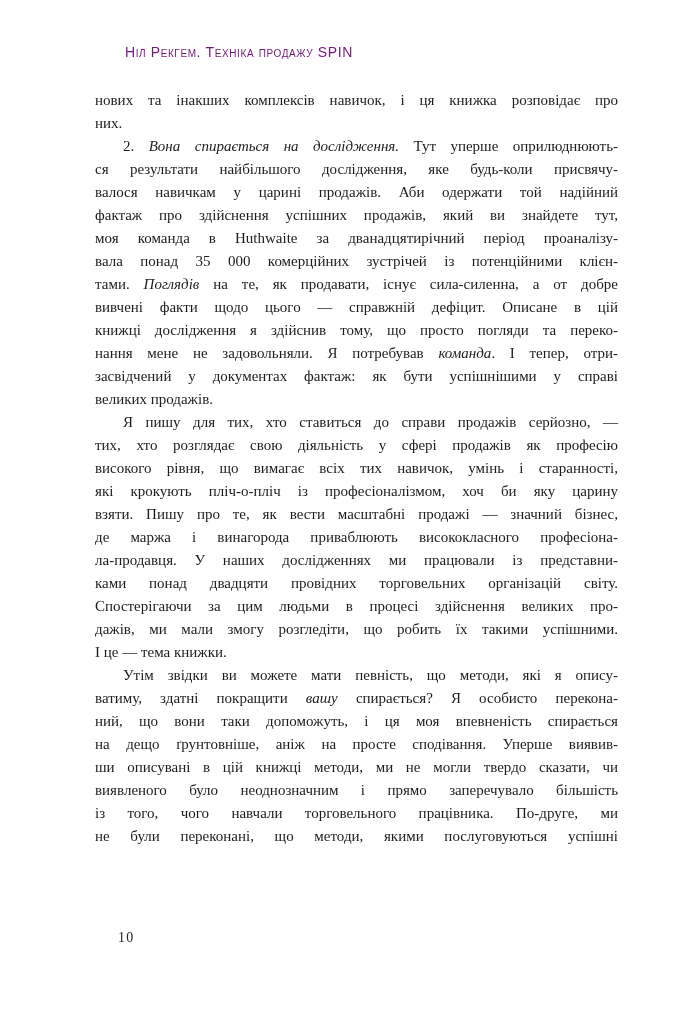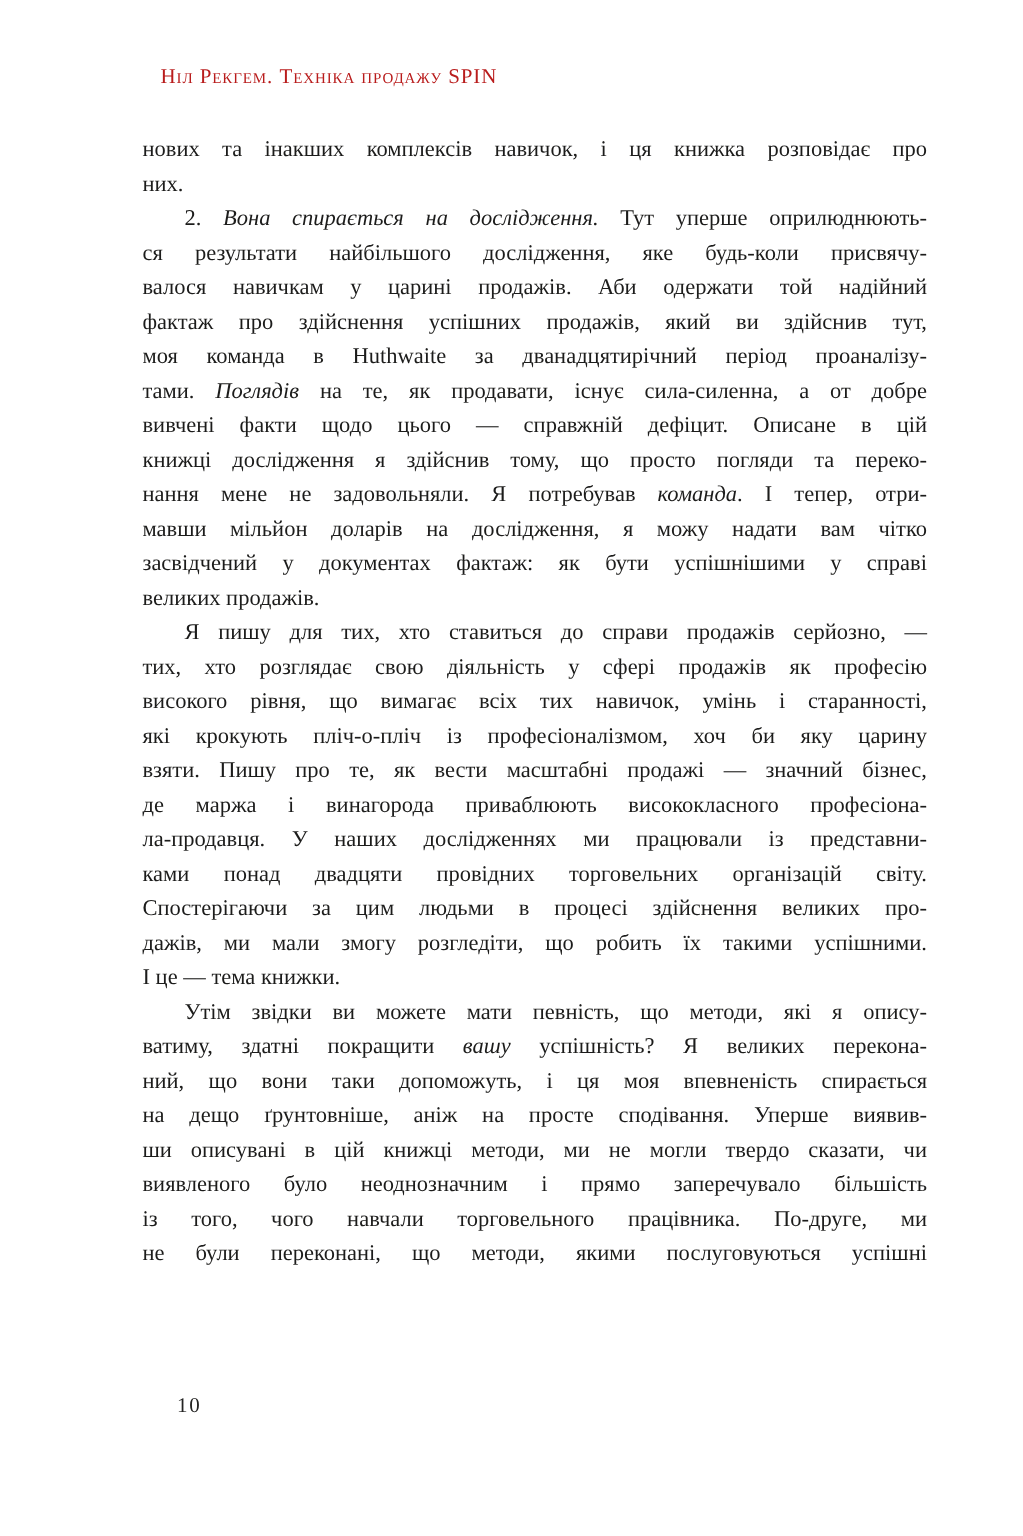--- a/index.html
+++ b/index.html
@@ -9,27 +9,27 @@
   }
   .page {
     position: relative;
     width: 682px;
     height: 1024px;
     background: #ffffff;
     overflow: hidden;
   }
   .running-header {
     position: absolute;
-    left: 107px;
+    left: 125px;
     top: 44px;
-    font-family: Liberation Serif, serif;
+    font-family: Liberation Sans, sans-serif;
     font-size: 14px;
     font-variant: small-caps;
     letter-spacing: 0.6px;
-    color: #b91c1c;
+    color: #701a75;
     white-space: nowrap;
   }
   .body-text {
     position: absolute;
     left: 95px;
     top: 89px;
     width: 523px;
     font-family: Liberation Serif, serif;
     font-size: 15px;
     line-height: 23px;
@@ -65,42 +65,42 @@
 
 <div class="page">
   <div class="running-header">Ніл Рекгем. Техніка продажу SPIN</div>
 
   <div class="body-text">
       <div class="line"><span>нових та інакших комплексів навичок, і ця книжка розповідає про</span></div>
       <div class="line para-last"><span>них.</span></div>
       <div class="line indent"><span>2. </span><i>Вона спирається на дослідження.</i><span> Тут уперше оприлюднюють-</span></div>
       <div class="line"><span>ся результати найбільшого дослідження, яке будь-коли присвячу-</span></div>
       <div class="line"><span>валося навичкам у царині продажів. Аби одержати той надійний</span></div>
-      <div class="line"><span>фактаж про здійснення успішних продажів, який ви здійснив тут,</span></div>
+      <div class="line"><span>фактаж про здійснення успішних продажів, який ви знайдете тут,</span></div>
       <div class="line"><span>моя команда в Huthwaite за дванадцятирічний період проаналізу-</span></div>
+      <div class="line"><span>вала понад 35 000 комерційних зустрічей із потенційними клієн-</span></div>
       <div class="line"><span>тами. </span><i>Поглядів</i><span> на те, як продавати, існує сила-силенна, а от добре</span></div>
       <div class="line"><span>вивчені факти щодо цього — справжній дефіцит. Описане в цій</span></div>
       <div class="line"><span>книжці дослідження я здійснив тому, що просто погляди та переко-</span></div>
       <div class="line"><span>нання мене не задовольняли. Я потребував </span><i>команда</i><span>. І тепер, отри-</span></div>
-      <div class="line"><span>мавши мільйон доларів на дослідження, я можу надати вам чітко</span></div>
       <div class="line"><span>засвідчений у документах фактаж: як бути успішнішими у справі</span></div>
       <div class="line para-last"><span>великих продажів.</span></div>
       <div class="line indent"><span>Я пишу для тих, хто ставиться до справи продажів серйозно, —</span></div>
       <div class="line"><span>тих, хто розглядає свою діяльність у сфері продажів як професію</span></div>
       <div class="line"><span>високого рівня, що вимагає всіх тих навичок, умінь і старанності,</span></div>
       <div class="line"><span>які крокують пліч-о-пліч із професіоналізмом, хоч би яку царину</span></div>
       <div class="line"><span>взяти. Пишу про те, як вести масштабні продажі — значний бізнес,</span></div>
       <div class="line"><span>де маржа і винагорода приваблюють висококласного професіона-</span></div>
       <div class="line"><span>ла-продавця. У наших дослідженнях ми працювали із представни-</span></div>
       <div class="line"><span>ками понад двадцяти провідних торговельних організацій світу.</span></div>
       <div class="line"><span>Спостерігаючи за цим людьми в процесі здійснення великих про-</span></div>
       <div class="line"><span>дажів, ми мали змогу розгледіти, що робить їх такими успішними.</span></div>
       <div class="line para-last"><span>І це — тема книжки.</span></div>
       <div class="line indent"><span>Утім звідки ви можете мати певність, що методи, які я опису-</span></div>
-      <div class="line"><span>ватиму, здатні покращити </span><i>вашу</i><span> успішність? Я великих перекона-</span></div>
+      <div class="line"><span>ватиму, здатні покращити </span><i>вашу</i><span> спирається? Я особисто перекона-</span></div>
       <div class="line"><span>ний, що вони таки допоможуть, і ця моя впевненість спирається</span></div>
       <div class="line"><span>на дещо ґрунтовніше, аніж на просте сподівання. Уперше виявив-</span></div>
       <div class="line"><span>ши описувані в цій книжці методи, ми не могли твердо сказати, чи</span></div>
       <div class="line"><span>виявленого було неоднозначним і прямо заперечувало більшість</span></div>
       <div class="line"><span>із того, чого навчали торговельного працівника. По-друге, ми</span></div>
       <div class="line"><span>не були переконані, що методи, якими послуговуються успішні</span></div>
     </div>
 
   <div class="page-number">10</div>
 </div>

